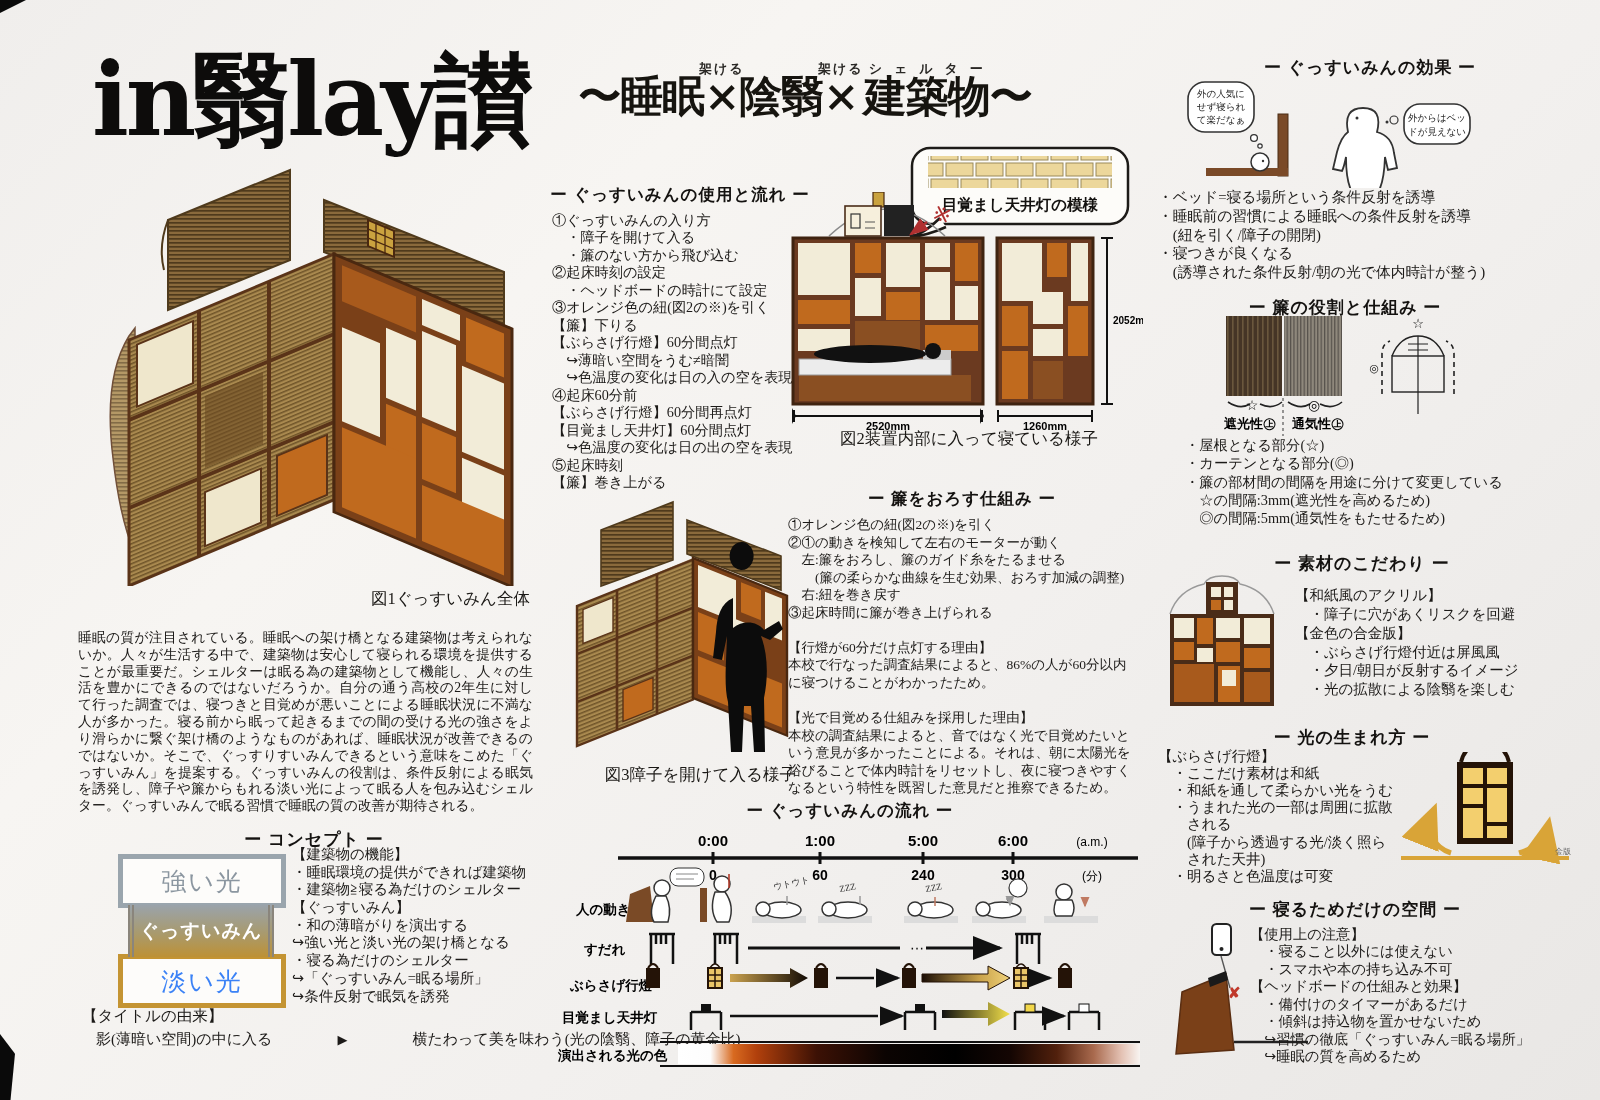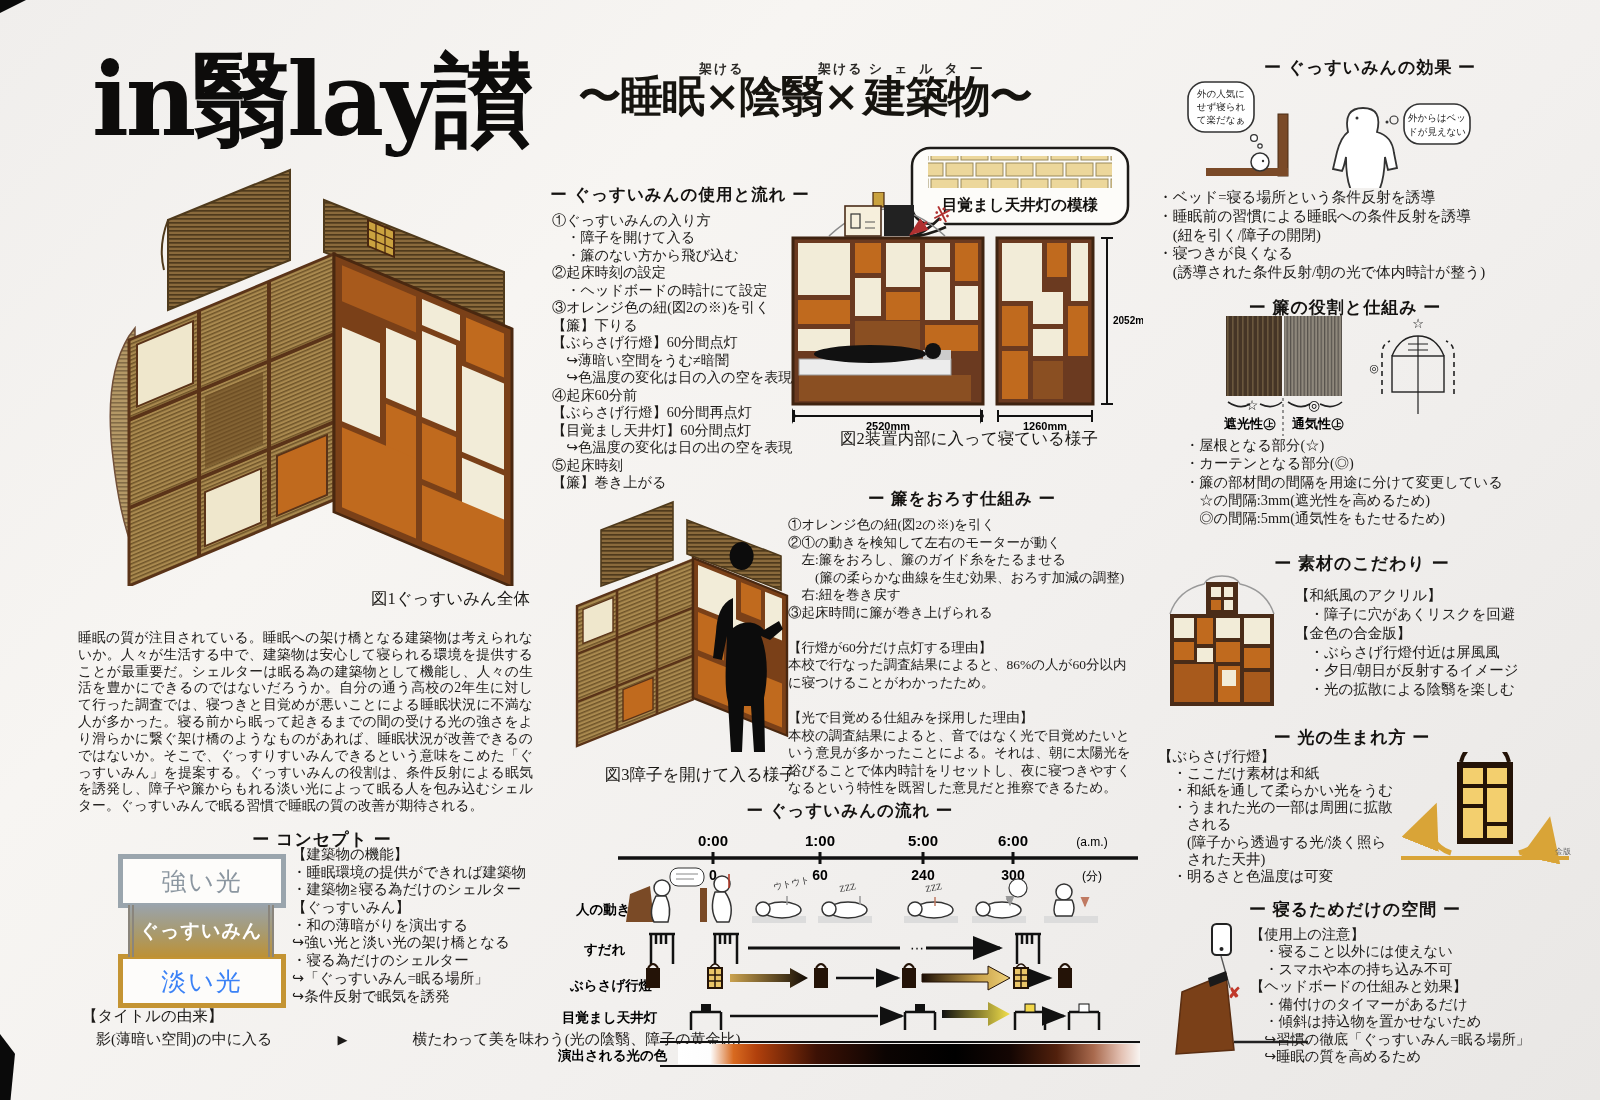--- a/index.html
+++ b/index.html
@@ -93,21 +93,21 @@
       <rect x="128" y="58" width="42" height="86" fill="#f2ecd8"></rect>
       <rect x="128" y="150" width="42" height="46" fill="#f2ecd8"></rect>
       <rect x="8" y="170" width="74" height="80" fill="#c06a1e"></rect>
       <rect x="88" y="194" width="82" height="56" fill="#c06a1e"></rect>
     </g>
   </svg>
   <div class="abs caption" style="left:330px;top:588px;width:200px;">図1ぐっすいみん全体</div>
 
   <div id="intro-text" class="abs" style="left:78px;top:630px;width:455px;">睡眠の質が注目されている。睡眠への架け橋となる建築物は考えられないか。人々が生活する中で、建築物は安心して寝られる環境を提供することが最重要だ。シェルターは眠る為の建築物として機能し、人々の生活を豊かにできるのではないだろうか。自分の通う高校の2年生に対して行った調査では、寝つきと目覚めが悪いことによる睡眠状況に不満な人が多かった。寝る前から眠って起きるまでの間の受ける光の強さをより滑らかに繋ぐ架け橋のようなものがあれば、睡眠状況が改善できるのではないか。そこで、ぐっすりすいみんできるという意味をこめた「ぐっすいみん」を提案する。ぐっすいみんの役割は、条件反射による眠気を誘発し、障子や簾からもれる淡い光によって眠る人を包み込むシェルター。ぐっすいみんで眠る習慣で睡眠の質の改善が期待される。</div>
 
-  <div class="abs sec-h" style="left:192px;top:828px;width:260px;">ー コンセプト ー</div>
+  <div class="abs sec-h" style="left:184px;top:828px;width:260px;">ー コンセプト ー</div>
   <div class="abs" style="left:118px;top:854px;width:166px;">
     <div class="concept-box" style="border:5px solid #9aa5ad;color:#8b96a0;">
       <span>強い光</span>
     </div>
     <div class="concept-mid">
       <span>ぐっすいみん</span>
     </div>
     <div class="concept-box" style="border:5px solid #c49433;color:#3b82f6;">
       <span>淡い光</span>
     </div>

